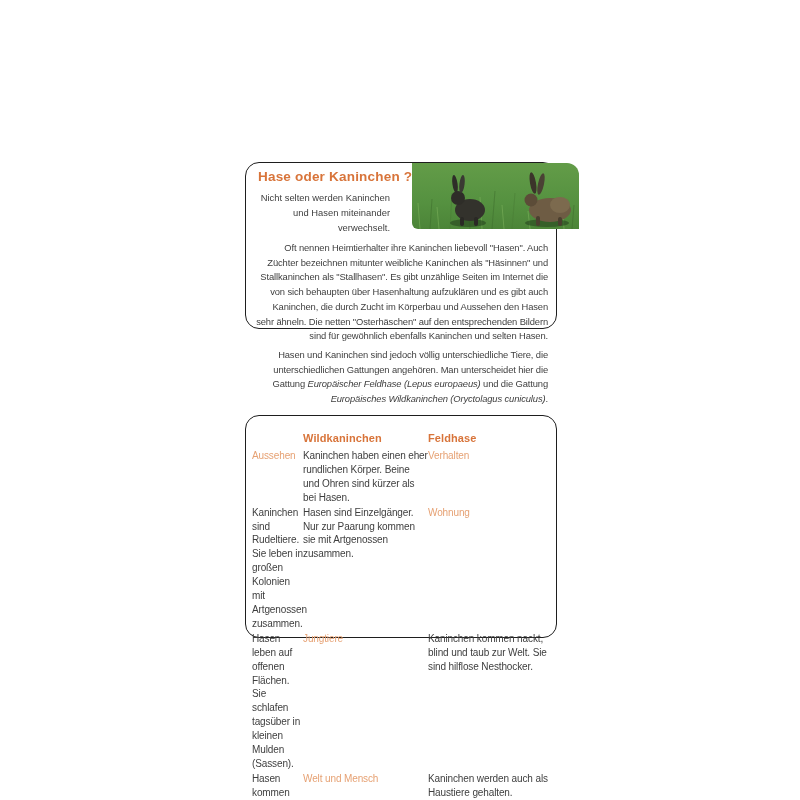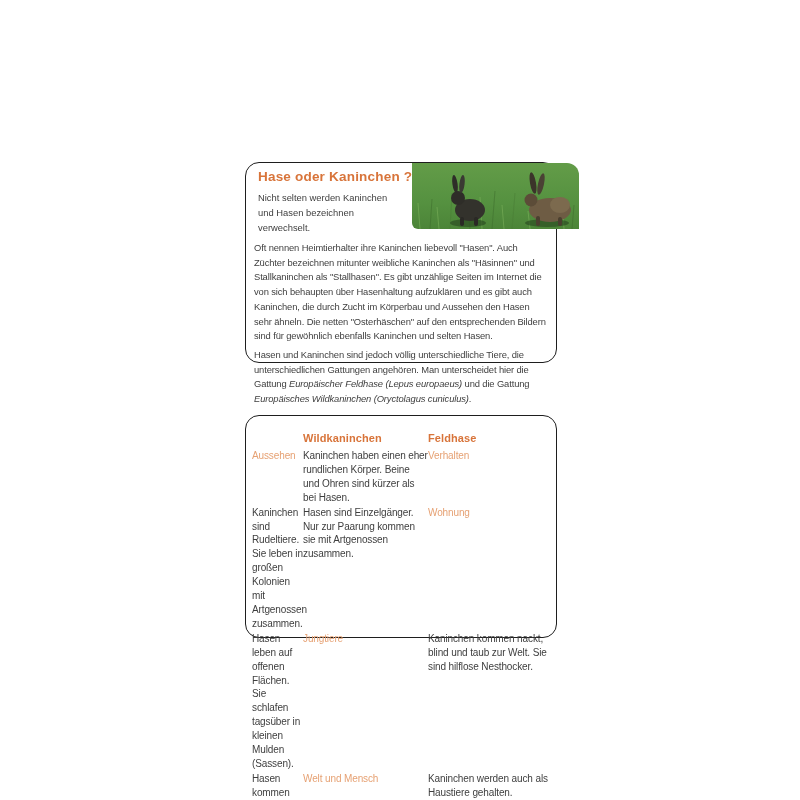--- a/index.html
+++ b/index.html
@@ -19,21 +19,21 @@
   }
   .card {
     position: absolute;
     left: 245px;
     width: 312px;
     box-sizing: border-box;
     background: #ffffff;
     border: 1.6px solid #1e1e1e;
     border-radius: 14px;
   }
-  .card-top    { top: 162px; height: 201px; }
+  .card-top    { top: 162px; height: 167px; text-align: right; }
   .card-bottom { top: 415px; height: 223px; }
 
   
   .card1-header { display: flex; justify-content: space-between; }
   .card1-headtext { padding: 6px 0 0 12px; }
   .card1-title {
     margin: 0 0 6px 0;
     font-size: 13.5px;
     font-weight: bold;
     color: var(--title-orange);
@@ -99,21 +99,21 @@
 </style>
 </head>
 <body>
 
 <div class="canvas">
 
   <section class="card card-top">
     <div class="card1-header">
       <div class="card1-headtext">
         <h1 class="card1-title">Hase oder Kaninchen ?</h1>
-        <p class="card1-intro">Nicht selten werden Kaninchen und Hasen bezeichnen verwechselt.</p>
+        <p class="card1-intro">Nicht selten werden Kaninchen und Hasen miteinander verwechselt.</p>
       </div>
       <div class="photo">
         <svg width="167" height="66" viewBox="0 0 167 66" xmlns="http://www.w3.org/2000/svg">
           <defs>
             <linearGradient id="grass" x1="0" y1="0" x2="0" y2="1">
               <stop offset="0" stop-color="#639c48"></stop>
               <stop offset="0.6" stop-color="#559140"></stop>
               <stop offset="1" stop-color="#4c8438"></stop>
             </linearGradient>
           </defs>

